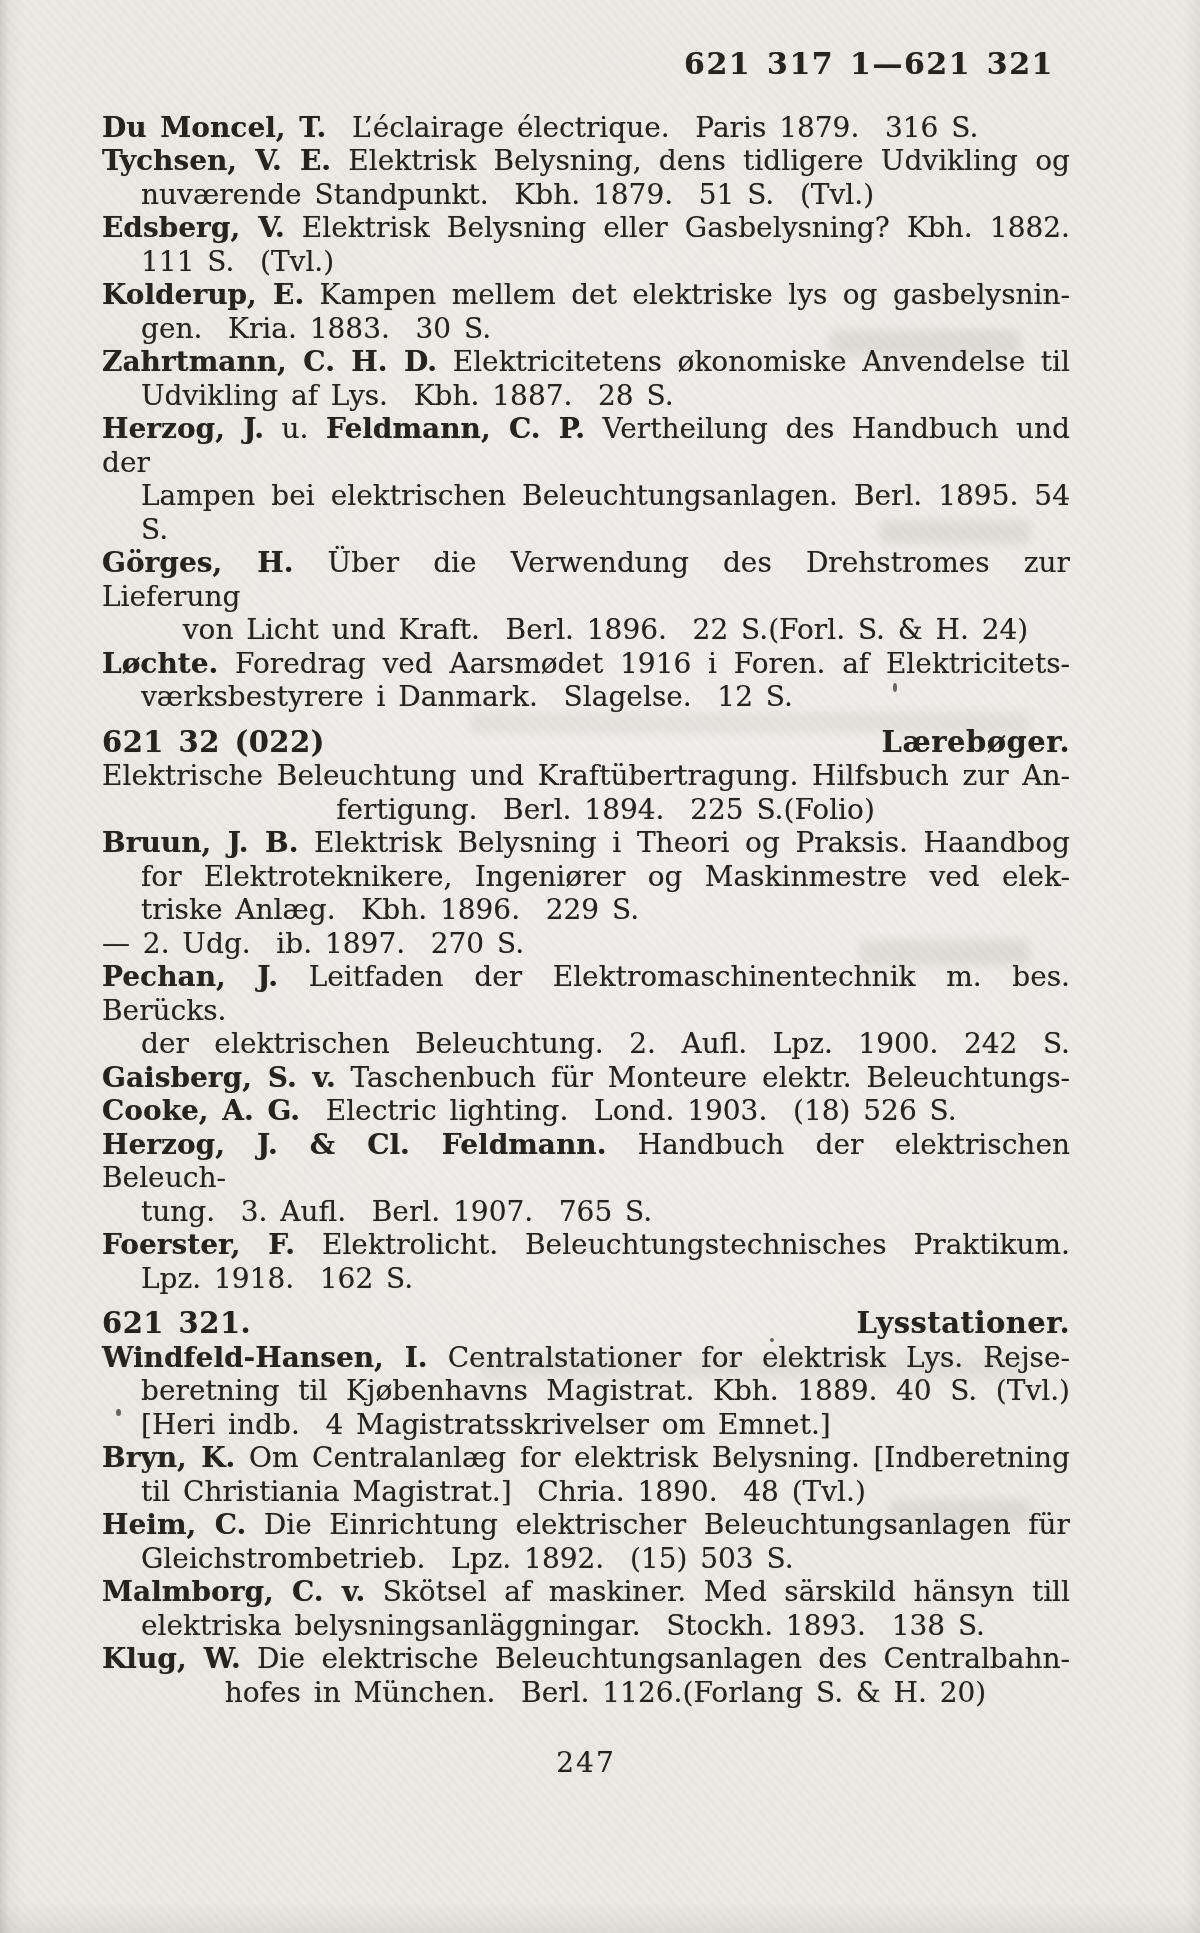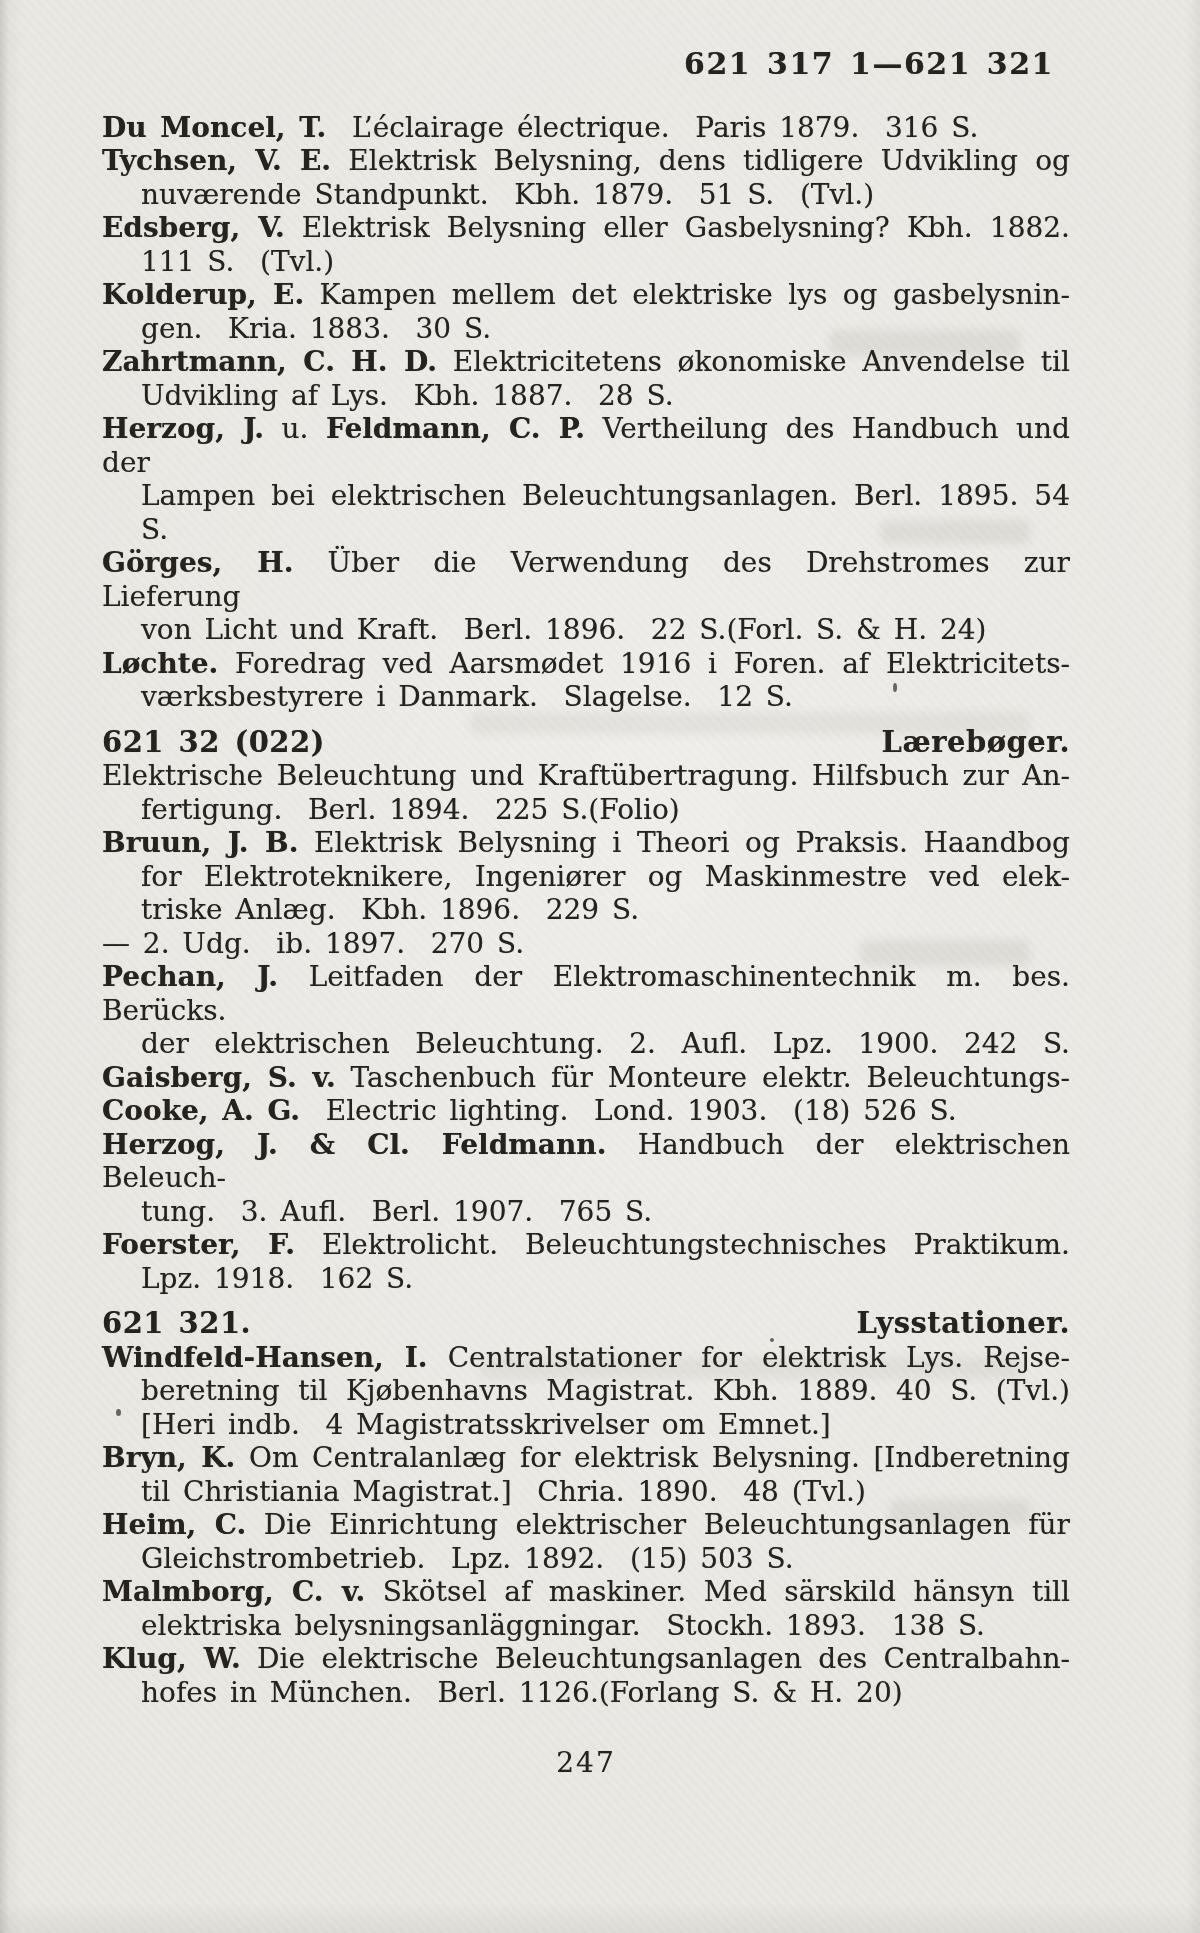--- a/index.html
+++ b/index.html
@@ -26,21 +26,21 @@
   }
   .page-header{
     margin-top:47px;margin-bottom:30px;
     text-align:right;padding-right:16px;
     font-weight:bold;font-size:30px;letter-spacing:1.5px;
   }
   .entry{margin:0;}
   .line{text-align:justify;min-height:33.5px;}
   .line.j{text-align-last:justify;}
   .line.l{text-align:left;white-space:pre-wrap;}
-  .line.b{display:flex;justify-content:flex-start;white-space:pre-wrap;}
+  .line.b{display:flex;justify-content:center;white-space:pre-wrap;}
   .line.ind{padding-left:39px;}
   .bold{font-weight:bold;}
   .section-heading{
     display:flex;justify-content:space-between;
     font-weight:bold;font-size:29px;
     margin-top:12px;min-height:33.5px;letter-spacing:0.5px;gap:8px;
   }
   .page-number{
     margin-top:37px;text-align:center;font-size:28px;letter-spacing:2px;
   }

